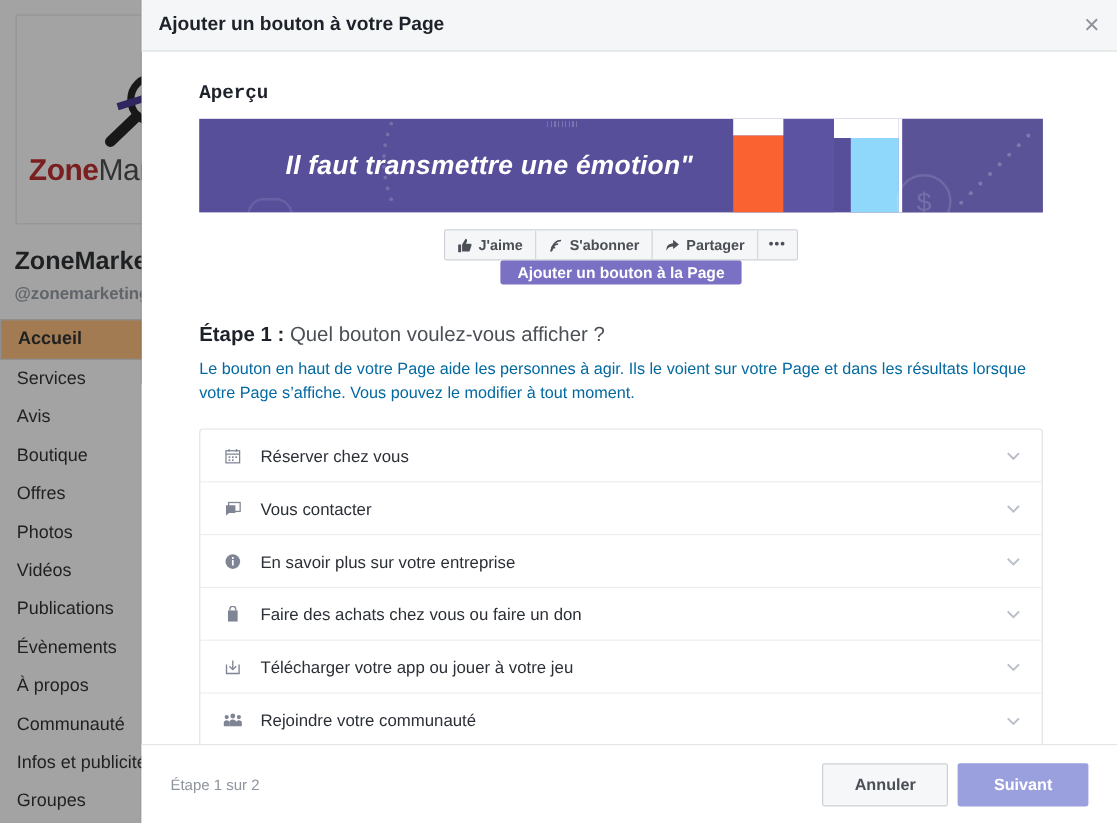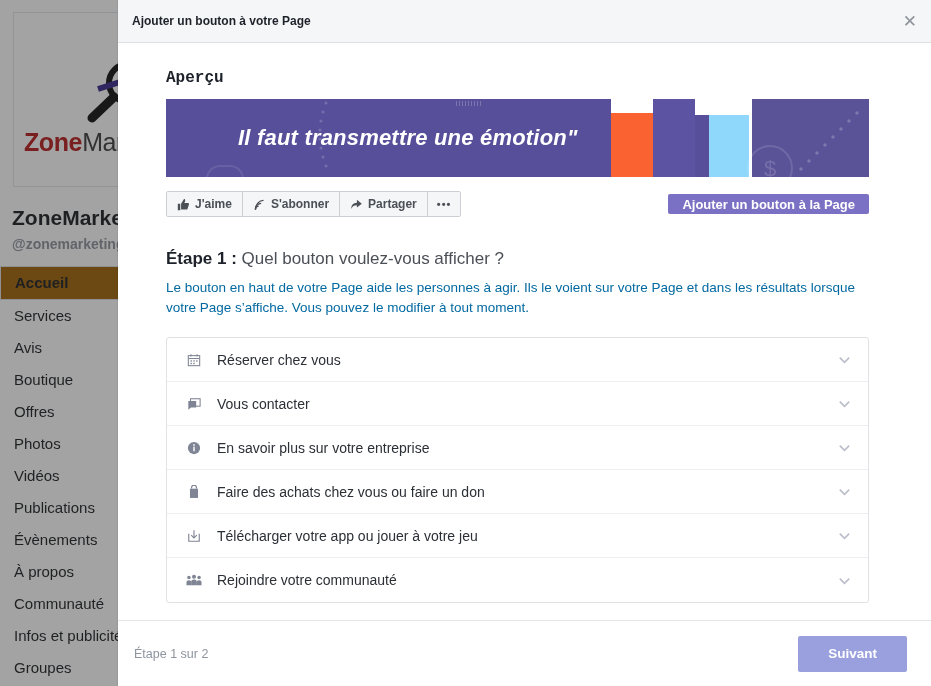--- a/index.html
+++ b/index.html
@@ -95,21 +95,21 @@
   .bg-navitem {
     height: 32px;
     line-height: 32px;
     padding-left: 14px;
     font-size: 15px;
     color: #1c1e21;
     white-space: nowrap;
   }
   .bg-navitem.active {
     font-weight: bold;
-    background: #a16207;
+    background: #fdba74;
     border: 1px solid #dcdee3;
     height: 34px;
     line-height: 32px;
   }
 
   
   .bg-right-banner {
     position: absolute;
     left: 118px;
     top: 8px;
@@ -213,21 +213,21 @@
     position: relative;
     height: 43px;
     min-height: 43px;
     background: #f5f6f7;
     border-bottom: 1px solid #dddfe2;
     display: flex;
     align-items: center;
     padding: 0 14px;
   }
   .modal-title {
-    font-size: 12px;
+    font-size: 16px;
     font-weight: bold;
     color: #1d2129;
   }
   .modal-close {
     position: absolute;
     right: 14px;
     top: 50%;
     transform: translateY(-50%);
     font-size: 17px;
     color: #90949c;
@@ -322,20 +322,21 @@
     background: repeating-linear-gradient(to right, rgba(255,255,255,0.22) 0 1px, transparent 1px 3px);
   }
 
   
   .action-row {
     margin-top: 14px;
     display: flex;
     align-items: center;
     justify-content: space-between;
     width: 703px;
+    flex-direction: column;
   }
   .action-group {
     display: flex;
     border: 1px solid #ccd0d5;
     border-radius: 2px;
     overflow: hidden;
     background: #f5f6f7;
     height: 26px;
   }
   .action-btn {
@@ -421,21 +422,21 @@
   }
 
   
   .modal-footer {
     height: 66px;
     min-height: 66px;
     border-top: 1px solid #e5e6e9;
     display: flex;
     align-items: center;
     justify-content: space-between;
-    padding: 0 24px 0 16px;
+    padding: 0 24px 0 24px;
     background: #ffffff;
   }
   .step-counter {
     font-size: 12.5px;
     color: #8d949e;
   }
   .footer-btns { display: flex; gap: 8px; }
   .btn-cancel {
     height: 36px;
     padding: 0 26px;
@@ -714,18 +715,19 @@
               </svg>
           </span>
         </div>
 
       </div>
     </div>
 
     <div class="modal-footer">
       <div class="step-counter">Étape 1 sur 2</div>
       <div class="footer-btns">
+        <button class="btn-cancel">Annuler</button>
         <button class="btn-next">Suivant</button>
       </div>
     </div>
 
   </div>
 </div>
 
 </body></html>

